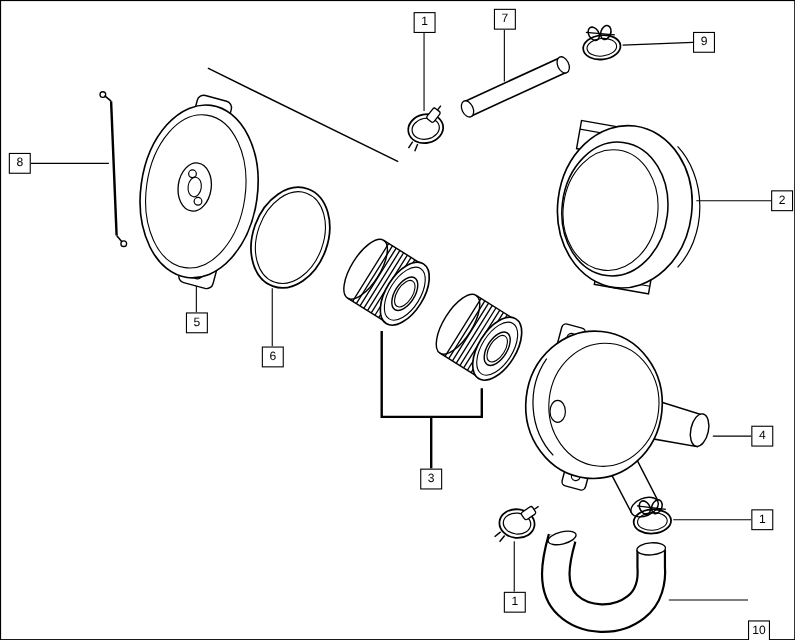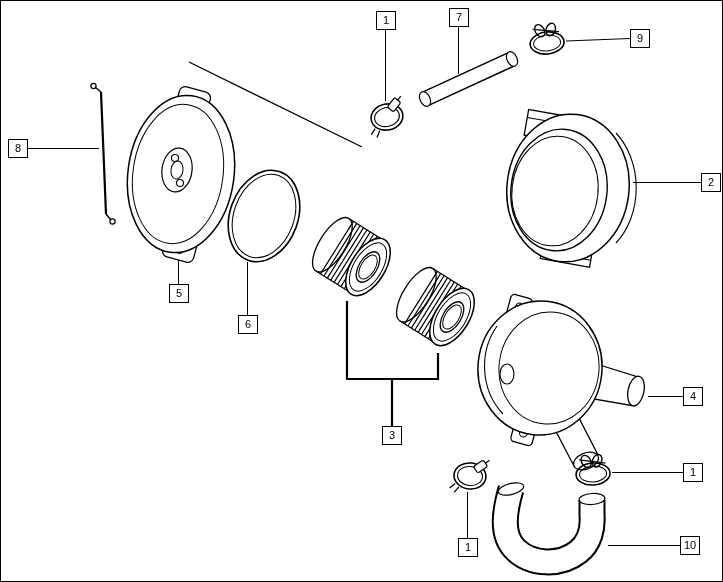--- a/index.html
+++ b/index.html
@@ -180,15 +180,15 @@
   <div class="callout" style="left:449px;top:8px">7</div>
   <div class="callout" style="left:630px;top:29px">9</div>
   <div class="callout" style="left:701px;top:173px">2</div>
   <div class="callout" style="left:8px;top:139px">8</div>
   <div class="callout" style="left:169px;top:284px">5</div>
   <div class="callout" style="left:238px;top:315px">6</div>
   <div class="callout" style="left:382px;top:426px">3</div>
   <div class="callout" style="left:683px;top:387px">4</div>
   <div class="callout" style="left:458px;top:538px">1</div>
   <div class="callout" style="left:683px;top:463px">1</div>
-  <div class="callout" style="left:680px;top:536px">10</div>
+  <div class="callout" style="left:680px;top:564px">10</div>
 
 </div>
 
 </body></html>

